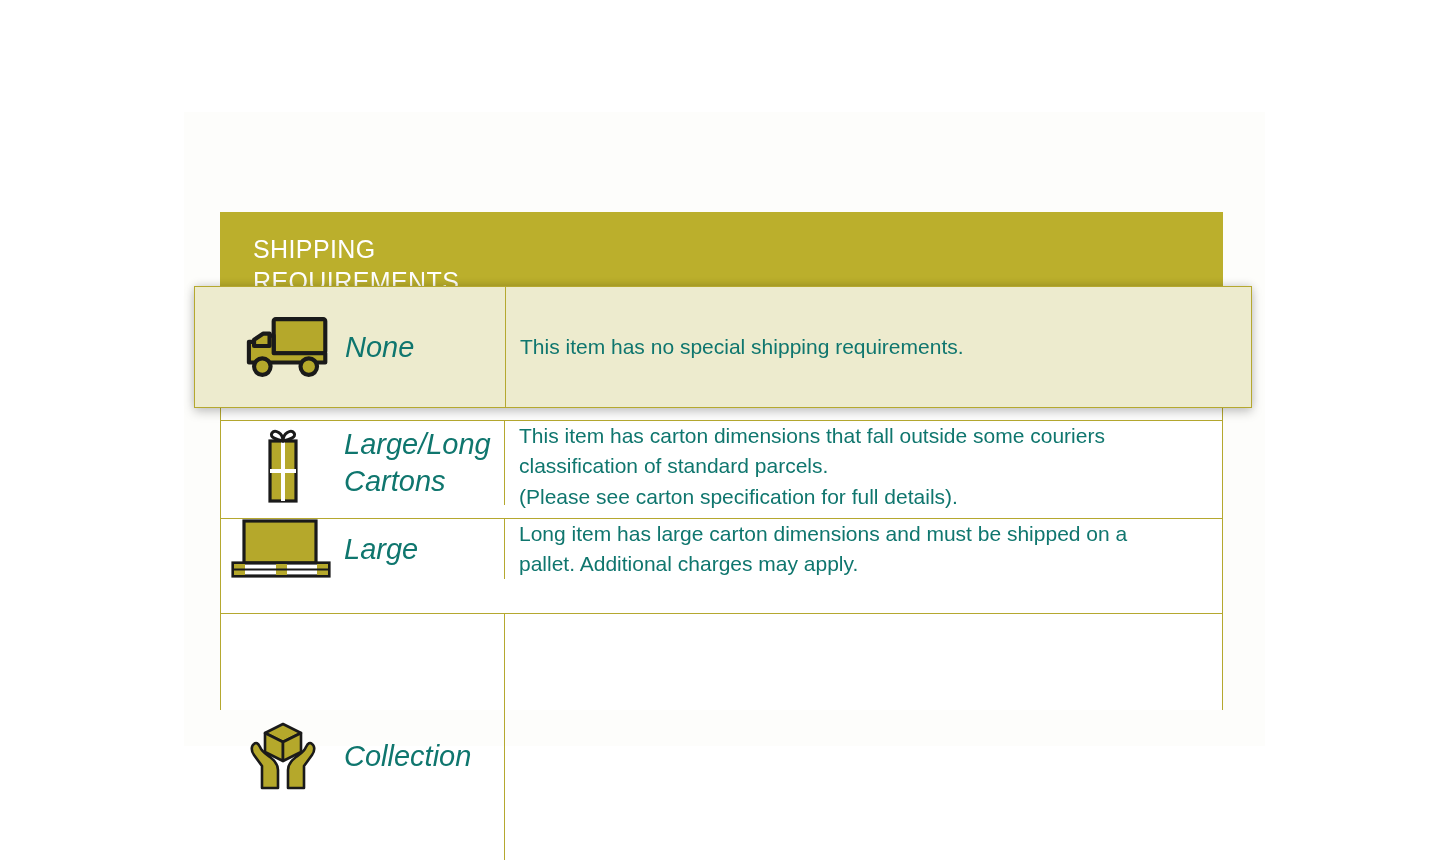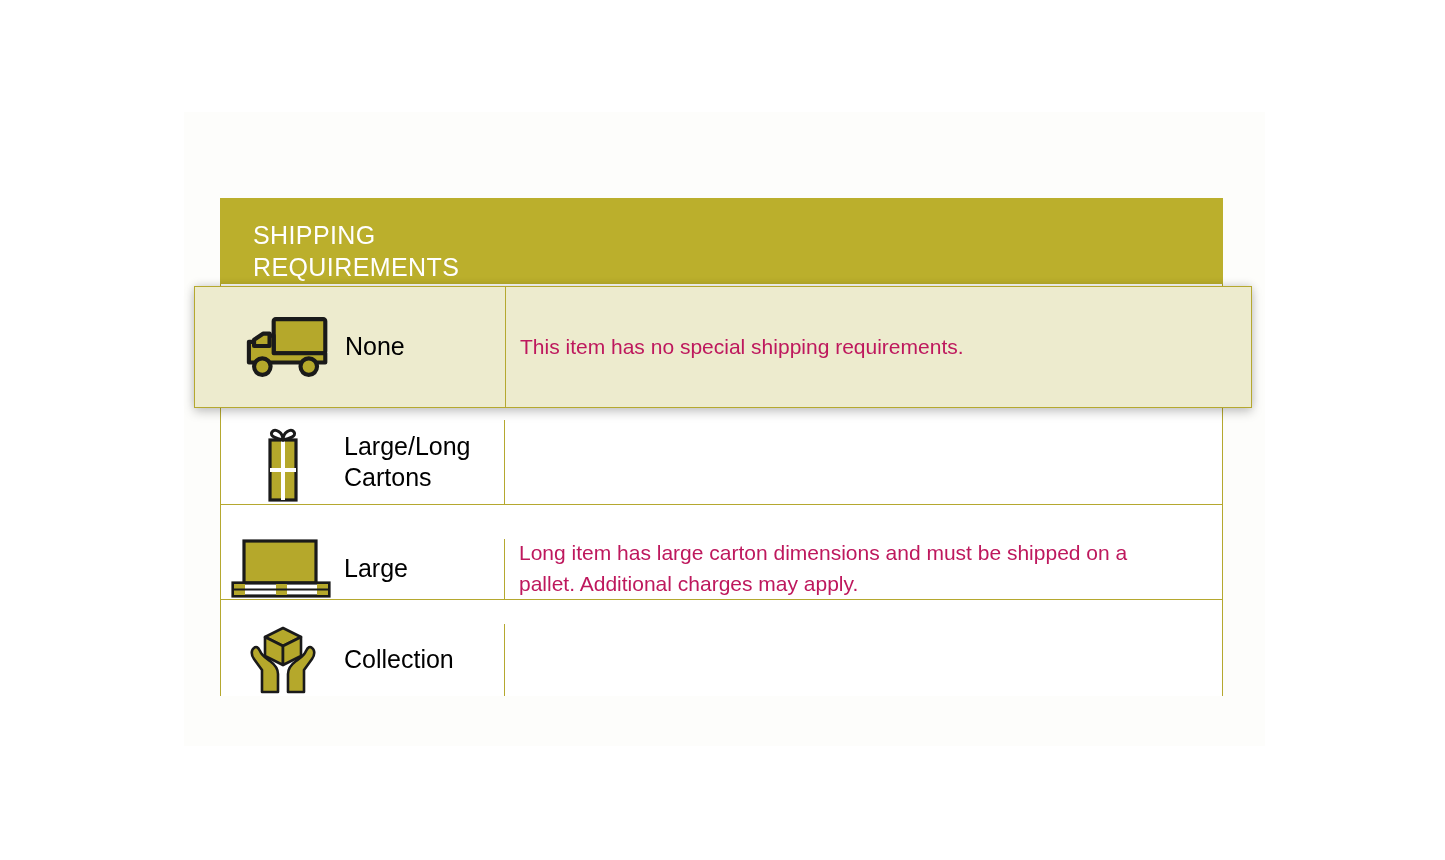--- a/index.html
+++ b/index.html
@@ -23,21 +23,21 @@
     top: 112px;
     width: 1081px;
     height: 634px;
     background: #fdfdfb;
   }
 
   
   #table-wrap {
     position: absolute;
     left: 220px;
-    top: 198px;
+    top: 212px;
     width: 1003px;
     height: 498px;
   }
 
   #table-header {
     position: absolute;
     left: 0;
     top: 0;
     width: 1003px;
     height: 86px;
@@ -72,26 +72,26 @@
     height: 412px;
     border: 1px solid #b5a82f;
     border-top: none;
     box-sizing: border-box;
     background: #ffffff;
   }
 
   .row {
     position: relative;
     display: flex;
-    align-items: flex-end;
+    align-items: flex-start;
     border-bottom: 1px solid #b5a82f;
     box-sizing: border-box;
     background: #ffffff;
   }
-  .row:last-child { border-bottom: none; }
+  .row:last-child { border-bottom: none; flex-direction: column; }
 
   .row-none   { height: 123px; }
   .row-cartons{ height: 98px;  }
   .row-pallet { height: 95px;  }
   .row-collect{ height: 96px;  }
 
   .cell-req {
     width: 284px;
     flex: 0 0 284px;
     border-right: 1px solid #b5a82f;
@@ -110,28 +110,29 @@
   }
 
   .icon-slot {
     width: 123px;
     flex: 0 0 123px;
     display: flex;
     align-items: center;
     justify-content: center;
   }
   .req-label {
-    font-size: 25px;
-    color: #000000;
+    font-size: 29px;
+    color: #0f766e;
     line-height: 1.26;
     white-space: pre-line;
+    font-style: italic;
   }
   .desc-text {
     font-size: 21px;
-    color: #be185d;
+    color: #0f766e;
     line-height: 1.45;
     white-space: pre-line;
   }
 
   
   #row-highlight {
     position: absolute;
     left: 194px;
     top: 286px;
     width: 1058px;
@@ -210,20 +211,25 @@
             <line x1="22" y1="20" x2="22" y2="80" stroke="#1a1a1a" stroke-width="0.8" opacity="0"></line>
             <line x1="9" y1="50" x2="35" y2="50" stroke="#ffffff" stroke-width="4"></line>
             <g fill="none" stroke="#1a1a1a" stroke-width="3">
               <path d="M22 20 C22 12 14 8 11 12 C8 16 16 19 22 20 Z"></path>
               <path d="M22 20 C22 12 30 8 33 12 C36 16 28 19 22 20 Z"></path>
             </g>
           </svg>
         </div>
         <div class="req-label">Large/Long
 Cartons</div>
+      </div>
+      <div class="cell-desc">
+        <div class="desc-text">This item has carton dimensions that fall outside some couriers
+classification of standard parcels.
+(Please see carton specification for full details).</div>
       </div>
     </div>
 
     <div class="row row-pallet">
       <div class="cell-req">
         <div class="icon-slot">
           <svg width="104" height="60" viewBox="0 0 104 60" aria-hidden="true">
             <rect x="13" y="2" width="72" height="42" fill="#b5a82b" stroke="#1a1a1a" stroke-width="3.2"></rect>
             <rect x="2" y="44" width="96" height="13" fill="#ffffff" stroke="#1a1a1a" stroke-width="3.2"></rect>
             <rect x="3" y="45" width="11" height="11" fill="#b5a82b"></rect>

